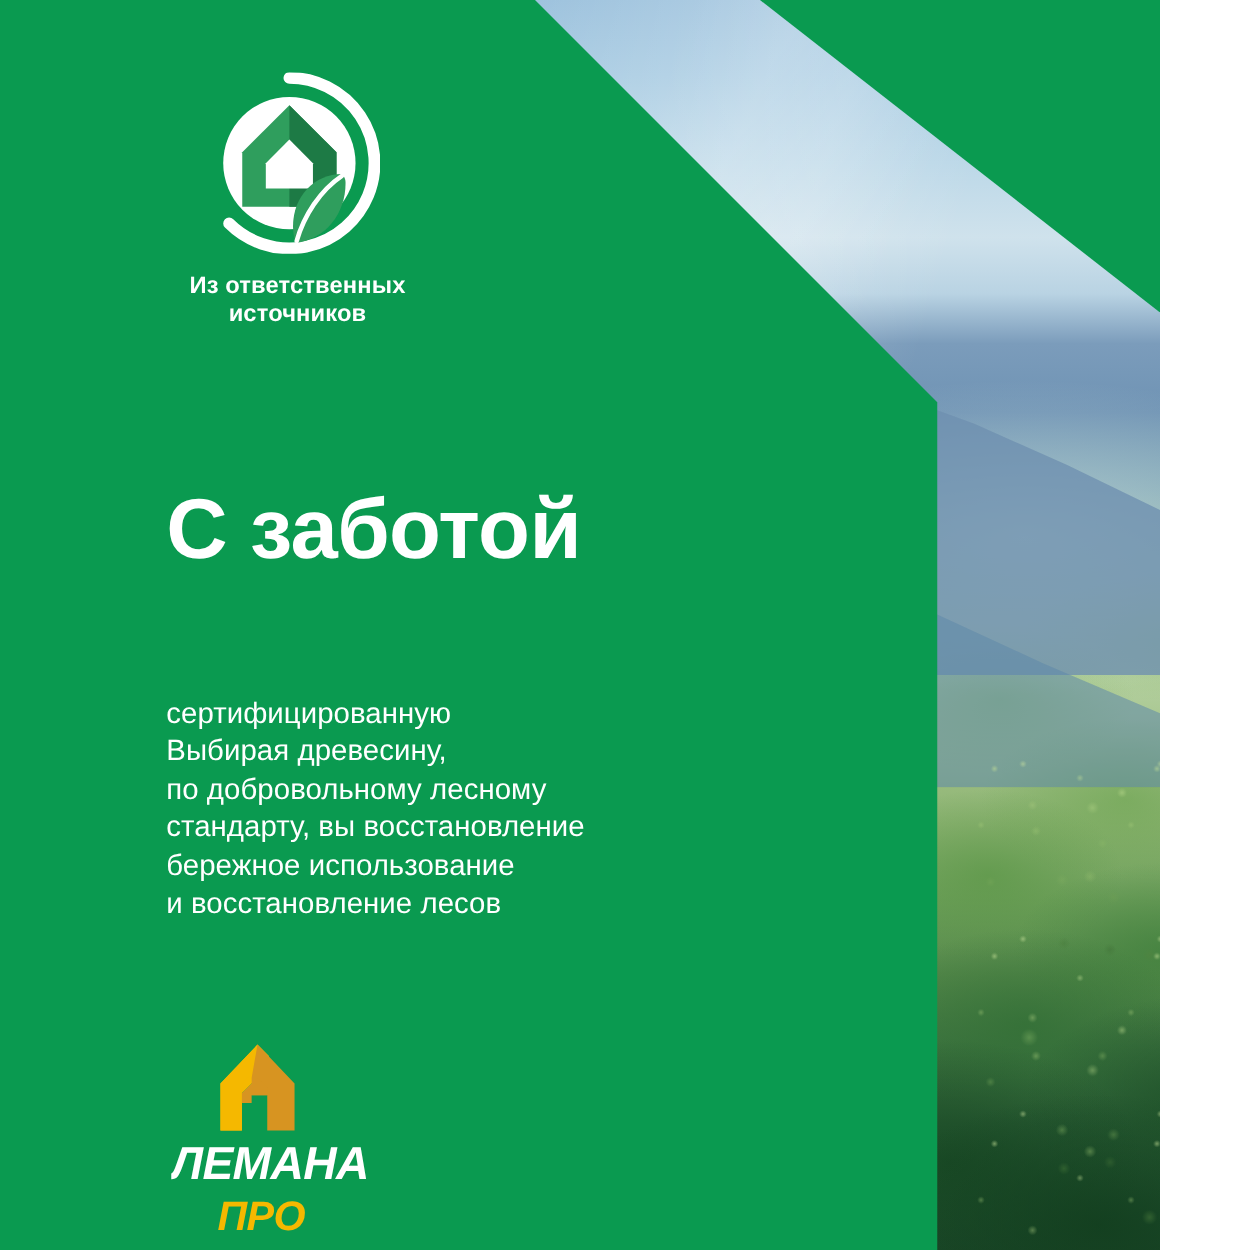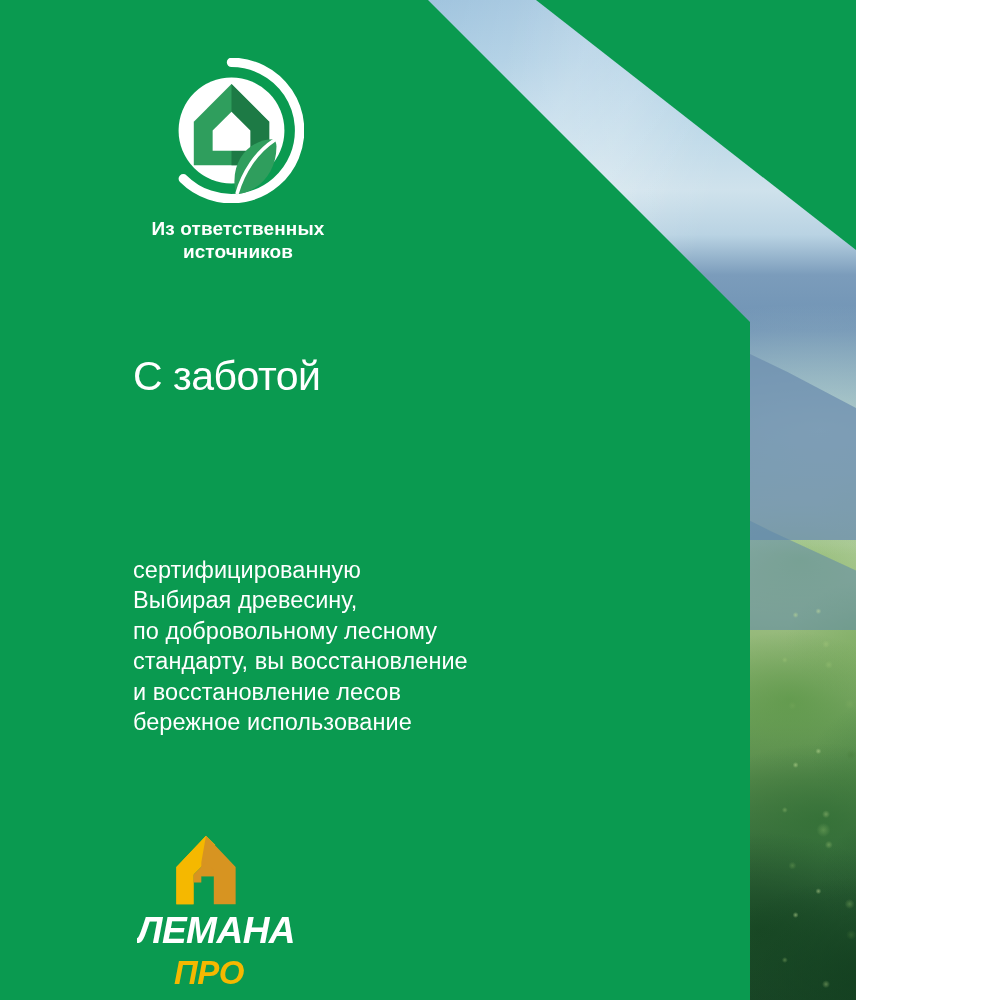--- a/index.html
+++ b/index.html
@@ -5,21 +5,21 @@
 <style>
   html, body {
     margin: 0;
     padding: 0;
     background: #ffffff;
   }
   * { box-sizing: border-box; }
 
   .poster {
     position: relative;
-    width: 856px;
+    width: 928px;
     height: 1000px;
     overflow: hidden;
     font-family: "Liberation Sans", "DejaVu Sans", sans-serif;
     background: #0a9a50;
   }
 
   
   .photo {
     position: absolute;
     inset: 0;
@@ -182,24 +182,24 @@
     font-weight: bold;
     line-height: 1.22;
     letter-spacing: .1px;
   }
   .badge-caption .cap-line { display: block; white-space: nowrap; }
 
   
   .headline {
     position: absolute;
     left: 133px;
-    top: 327px;
+    top: 341px;
     color: #ffffff;
-    font-size: 41px;
-    font-weight: normal;
+    font-size: 68px;
+    font-weight: bold;
     line-height: 1.08;
     letter-spacing: -0.5px;
   }
   .headline .hl-line { display: block; white-space: nowrap; }
 
   
   .body-copy {
     position: absolute;
     left: 133px;
     top: 531px;
@@ -269,22 +269,22 @@
 
     <h1 class="headline">
       <span class="hl-line">С заботой</span>
     </h1>
 
     <p class="body-copy">
       <span class="bc-line">сертифицированную</span>
       <span class="bc-line">Выбирая древесину,</span>
       <span class="bc-line">по добровольному лесному</span>
       <span class="bc-line">стандарту, вы восстановление</span>
+      <span class="bc-line">бережное использование</span>
       <span class="bc-line">и восстановление лесов</span>
-      <span class="bc-line">бережное использование</span>
     </p>
 
     <div class="brand">
 
       <svg class="brand-house" viewBox="0 0 100 92" aria-hidden="true">
 
         <path d="M50 2 L12 42 L12 90 L34 90 L34 52 L50 36 Z" fill="#f5b800"></path>
         <path d="M50 2 L62 14 L34 42 L34 90 L12 90 L12 42 Z" fill="#f5b800"></path>
 
         <path d="M50 2 L88 42 L88 90 L60 90 L60 54 L44 54 L44 36 Z" fill="#d79421"></path>

